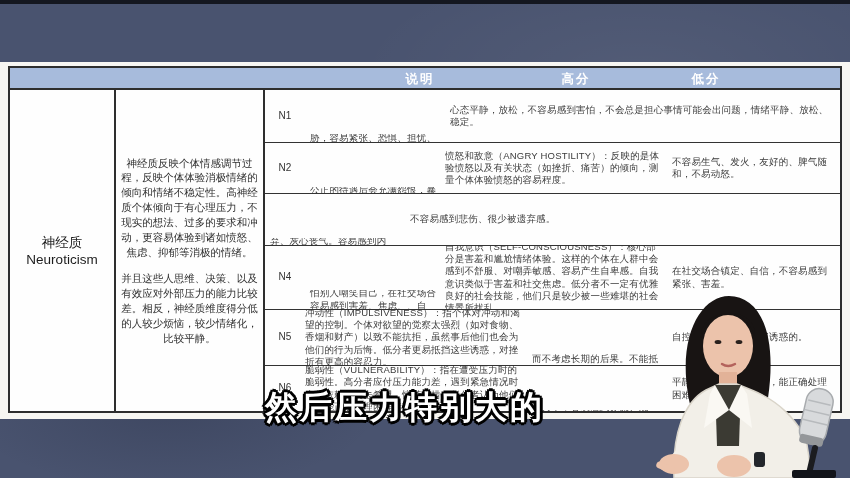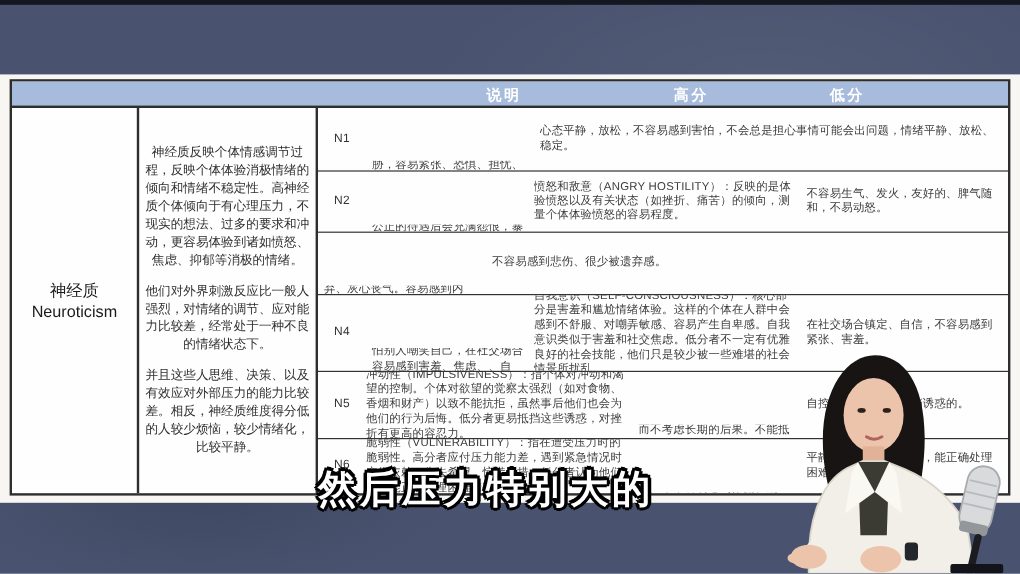--- a/index.html
+++ b/index.html
@@ -62,21 +62,20 @@
   <div class="big-table">
     <div class="thead">
       <span class="th th-shuoming">说明</span>
       <span class="th th-gaofen">高分</span>
       <span class="th th-difen">低分</span>
     </div>
     <div class="tbody">
       <div class="col-dim">神经质Neuroticism</div>
       <div class="col-desc">
         <p>神经质反映个体情感调节过程，反映个体体验消极情绪的倾向和情绪不稳定性。高神经质个体倾向于有心理压力，不现实的想法、过多的要求和冲动，更容易体验到诸如愤怒、焦虑、抑郁等消极的情绪。</p>
-        <p>他们对外界刺激反应比一般人强烈，对情绪的调节、应对能力比较差，经常处于一种不良的情绪状态下。</p>
         <p>并且这些人思维、决策、以及有效应对外部压力的能力比较差。相反，神经质维度得分低的人较少烦恼，较少情绪化，比较平静。</p>
       </div>
       <div class="facet-rows">
         <div class="frow r1">
           <div class="cell cell-code">N1</div>
           <div class="cell cell-high">焦虑，容易感觉到危险和威胁，容易紧张、恐惧、担忧、不安。</div>
           <div class="cell cell-low">心态平静，放松，不容易感到害怕，不会总是担心事情可能会出问题，情绪平静、放松、稳定。</div>
         </div>
         <div class="frow r2">
           <div class="cell cell-code">N2</div>

